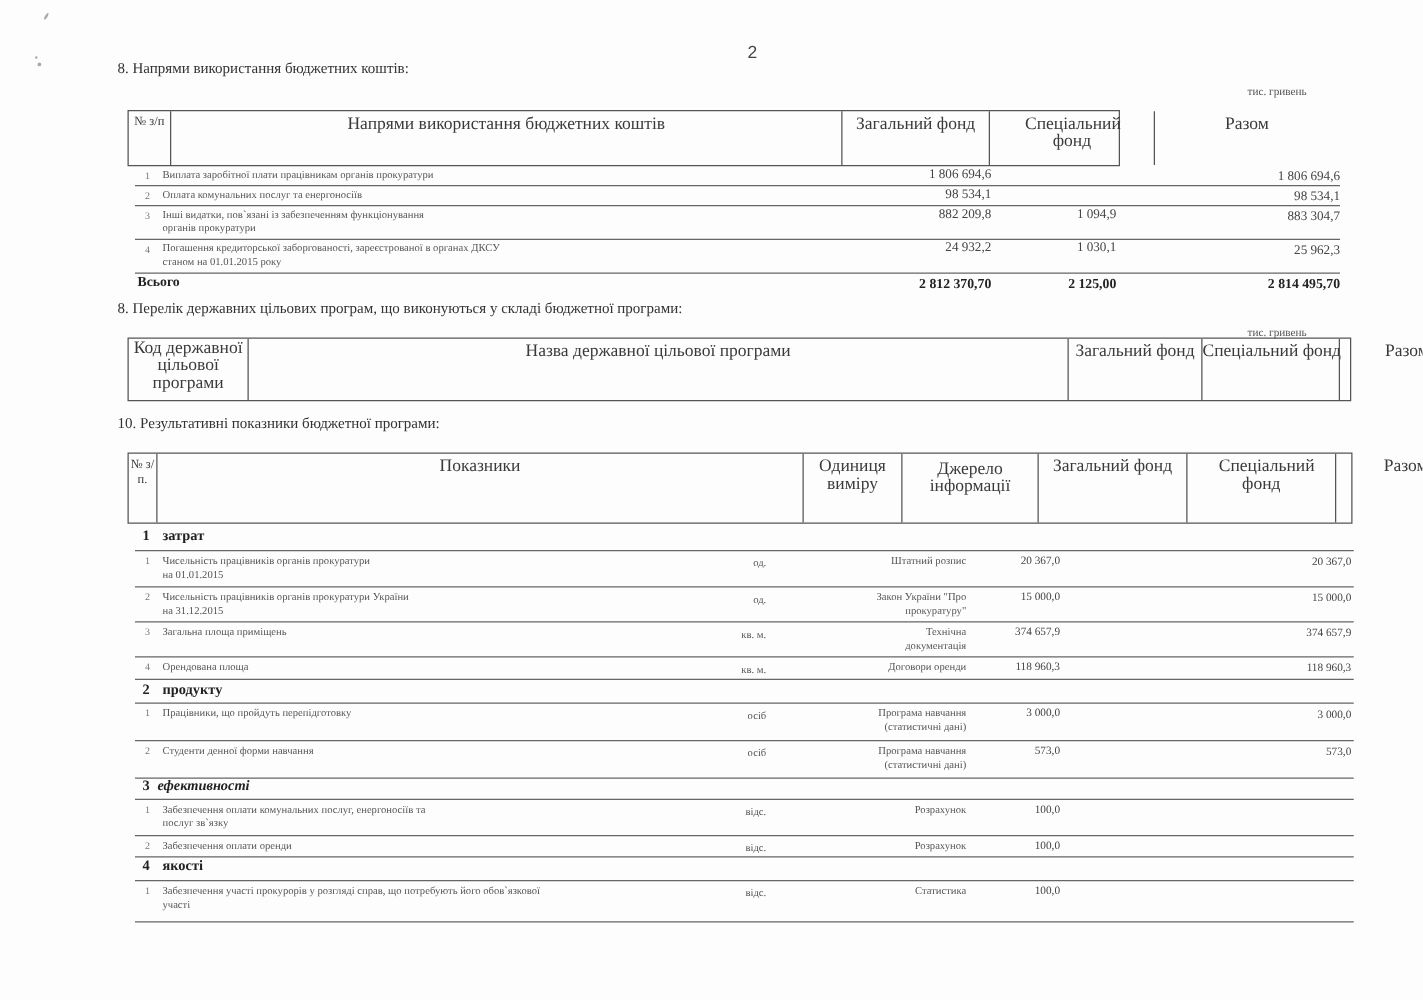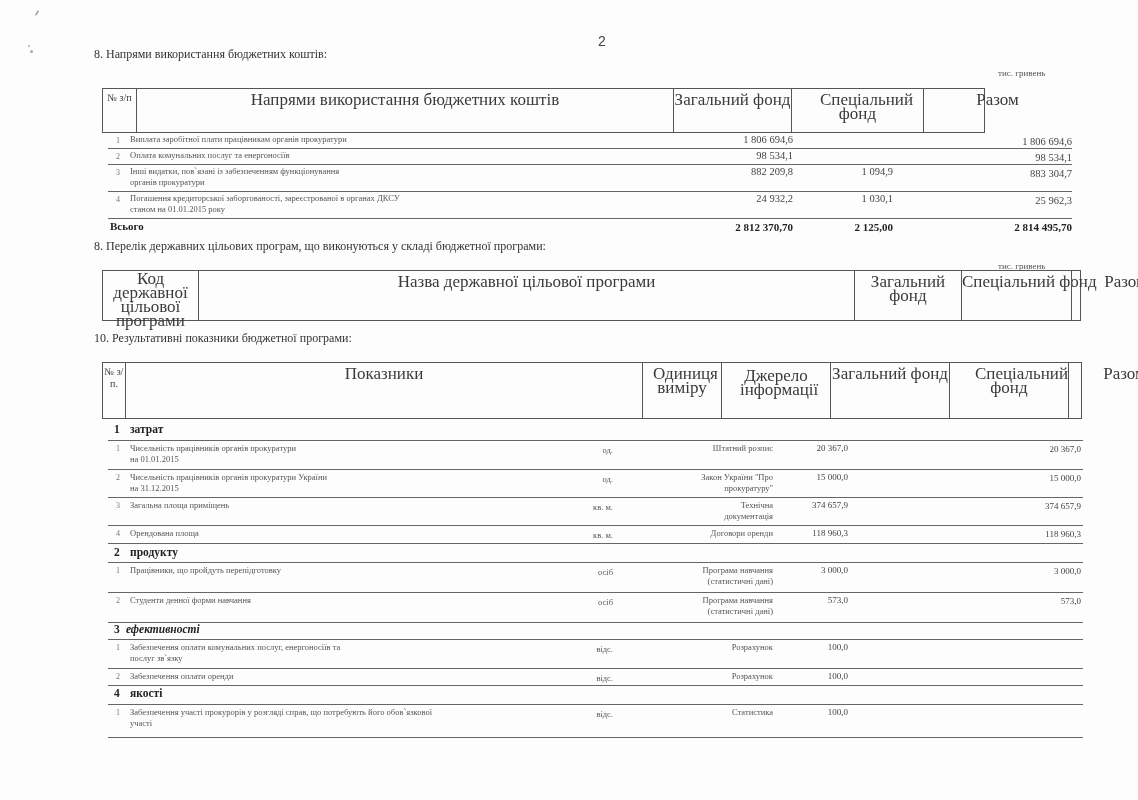--- a/index.html
+++ b/index.html
@@ -7,21 +7,21 @@
     width:1138px; height:800px; position:relative; overflow:hidden;
     background:#fdfdfd; color:#3a3a3a;
     font-family:"Liberation Serif","DejaVu Serif",serif;
   }
   .abs { position:absolute; }
   .page-num { left:598px; top:33px; font-size:14px; font-family:"Liberation Sans",sans-serif; color:#444; }
   .sec-title { font-size:12px; color:#333; }
   .units { font-size:9px; color:#555; }
   .hdr-box { position:absolute; border:1.5px solid #555; box-sizing:border-box; }
   .hdr-cell { position:absolute; top:0; bottom:0; border-left:1.5px solid #555; box-sizing:border-box;
-              text-align:center; font-size:17px; line-height:14px; padding-top:4px; color:#3a3a3a; }
+              text-align:center; font-size:14px; line-height:14px; padding-top:4px; color:#3a3a3a; }
   .hdr-cell.first { border-left:none; }
   .row { position:absolute; border-bottom:1.5px solid #666; box-sizing:border-box; }
   .cell { position:absolute; font-size:8.5px; line-height:11px; color:#555; }
   .num { text-align:right; font-size:10.5px; color:#444; }
   .idx { font-size:8px; color:#777; }
   .bold { font-weight:bold; color:#222; font-size:11px; }
   .grp { font-weight:bold; color:#222; font-size:11.5px; }
   .center { text-align:right; }
   .speck { position:absolute; background:#aaa; border-radius:50%; }
 </style>
@@ -30,21 +30,21 @@
 
 <div class="speck" style="left:36px;top:10px;width:2px;height:6px;transform:rotate(30deg);"></div>
 <div class="speck" style="left:28px;top:45px;width:2px;height:2px;"></div>
 <div class="speck" style="left:30px;top:50px;width:3px;height:3px;"></div>
 
 <div class="abs page-num">2</div>
 
 <div class="abs sec-title" style="left:94px;top:47px;">8.   Напрями використання бюджетних коштів:</div>
 <div class="abs units" style="left:998px;top:68px;">тис. гривень</div>
 
-<div class="hdr-box" style="left:102px;top:88px;width:883px;height:45px;">
+<div class="hdr-box" style="left:102px;top:88px;width:794px;height:45px;">
   <div class="hdr-cell first" style="left:0;width:33px;font-size:10px;line-height:12px;padding-top:3px;">№ з/п</div>
   <div class="hdr-cell" style="left:33px;width:537px;">Напрями використання бюджетних коштів</div>
   <div class="hdr-cell" style="left:570px;width:118px;">Загальний фонд</div>
   <div class="hdr-cell" style="left:688px;width:132px;padding-left:28px;padding-right:28px;">Спеціальний фонд</div>
   <div class="hdr-cell" style="left:820px;width:148px;">Разом</div>
 </div>
 
 <div id="s8rows">
     <div class="row" style="left:108px;top:133px;width:964px;height:16px;">
       <div class="cell idx" style="left:8px;top:2px;">1</div>

